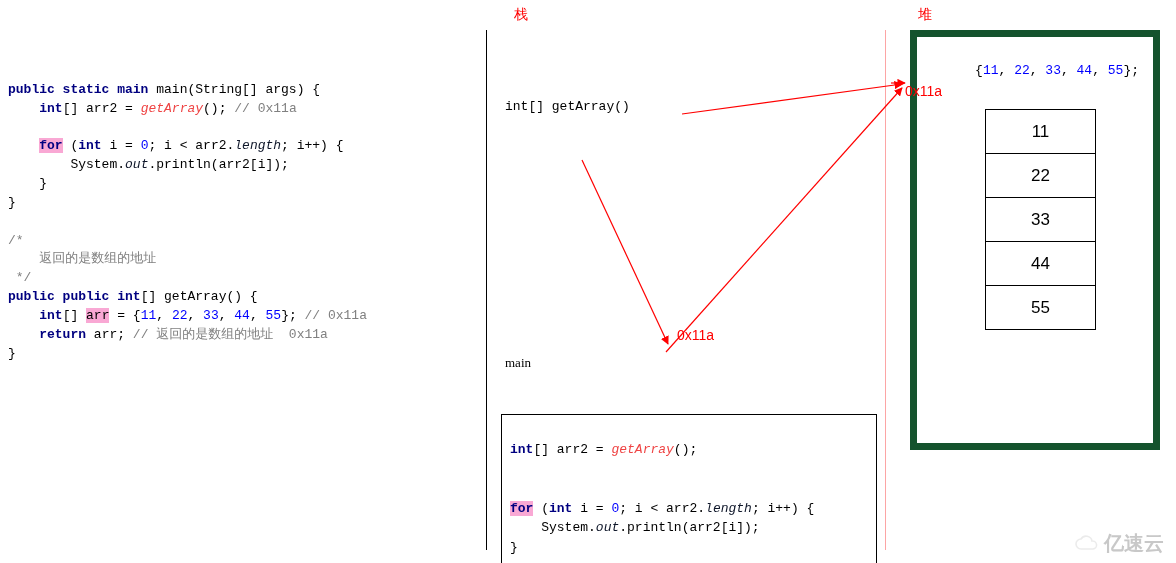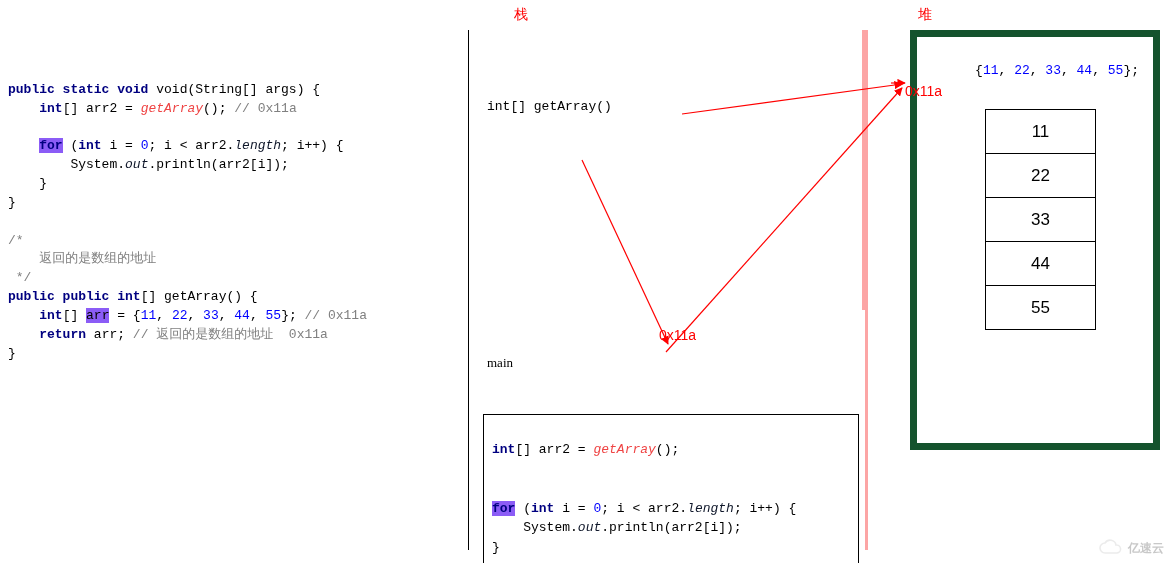--- a/index.html
+++ b/index.html
@@ -16,25 +16,25 @@
   .code-panel {
     position: absolute; left: 8px; top: 62px; width: 460px;
     line-height: 1.45;
     white-space: pre;
   }
   .kw  { color:#000080; font-weight:bold; }
   .it  { color:#ef4444; font-style:italic; }
   .itn { color:#0f172a; font-style:italic; }
   .num { color:#0000FF; }
   .cmt { color:#808080;text-align:center; }
-  .hl  { background:#8b5cf6; }
+  .hl  { background:#f9a8d4; }
 
   .stack-col {
-    position:absolute; left:468px; top:30px; width:400px; height:520px;
-    border-left:1px solid #000; border-right:6px solid #fca5a5;
+    position:absolute; left:486px; top:30px; width:400px; height:520px;
+    border-left:1px solid #000; border-right:1px solid #fca5a5;
   }
   .heap-col {
     position:absolute; left:910px; top:30px; width:250px; height:420px;
     border:7px solid #14532d;
   }
   .col-label {
     position:absolute; color:#FF0000; font-size:14px;
     font-family: Arial,"Microsoft YaHei",sans-serif;
   }
   .frame {
@@ -58,30 +58,30 @@
     border-collapse:collapse;
   }
   .heap-table td {
     border:1px solid #000; width:110px; height:44px;
     text-align:center; font-family:Arial,sans-serif; font-size:17px;
   }
   .ann { position:absolute; color:#FF0000; font-family:Arial,sans-serif; font-size:14px; }
   svg.arrows { position:absolute; left:0; top:0; pointer-events:none; }
   .watermark {
     position:absolute; right:12px; bottom:6px;
-    color:#c8c8c8; font-family:Arial,sans-serif; font-size:12px; font-weight:bold;
+    color:#c8c8c8; font-family:Arial,sans-serif; font-size:20px; font-weight:bold;
     display:flex; align-items:center; gap:4px;
   }
   .watermark svg { opacity:.35; }
 </style>
 </head>
 <body>
 
 <div class="code-panel">
-<span class="kw">public static void</span><span> void(String[] args) {</span>
+<span class="kw">public static main</span><span> main(String[] args) {</span>
     <span class="kw">int</span><span>[] arr2 = </span><span class="it">getArray</span><span>(); </span><span class="cmt">// 0x11a</span>
 
     <span class="kw hl">for</span><span> (</span><span class="kw">int</span><span> i = </span><span class="num">0</span><span>; i &lt; arr2.</span><span class="itn">length</span><span>; i++) {</span>
 <span>        System.</span><span class="itn">out</span><span>.println(arr2[i]);</span>
 <span>    }</span>
 <span>}</span>
 
 <span class="cmt">/*</span>
 <span class="cmt">    返回的是数组的地址</span>
 <span class="cmt"> */</span>

